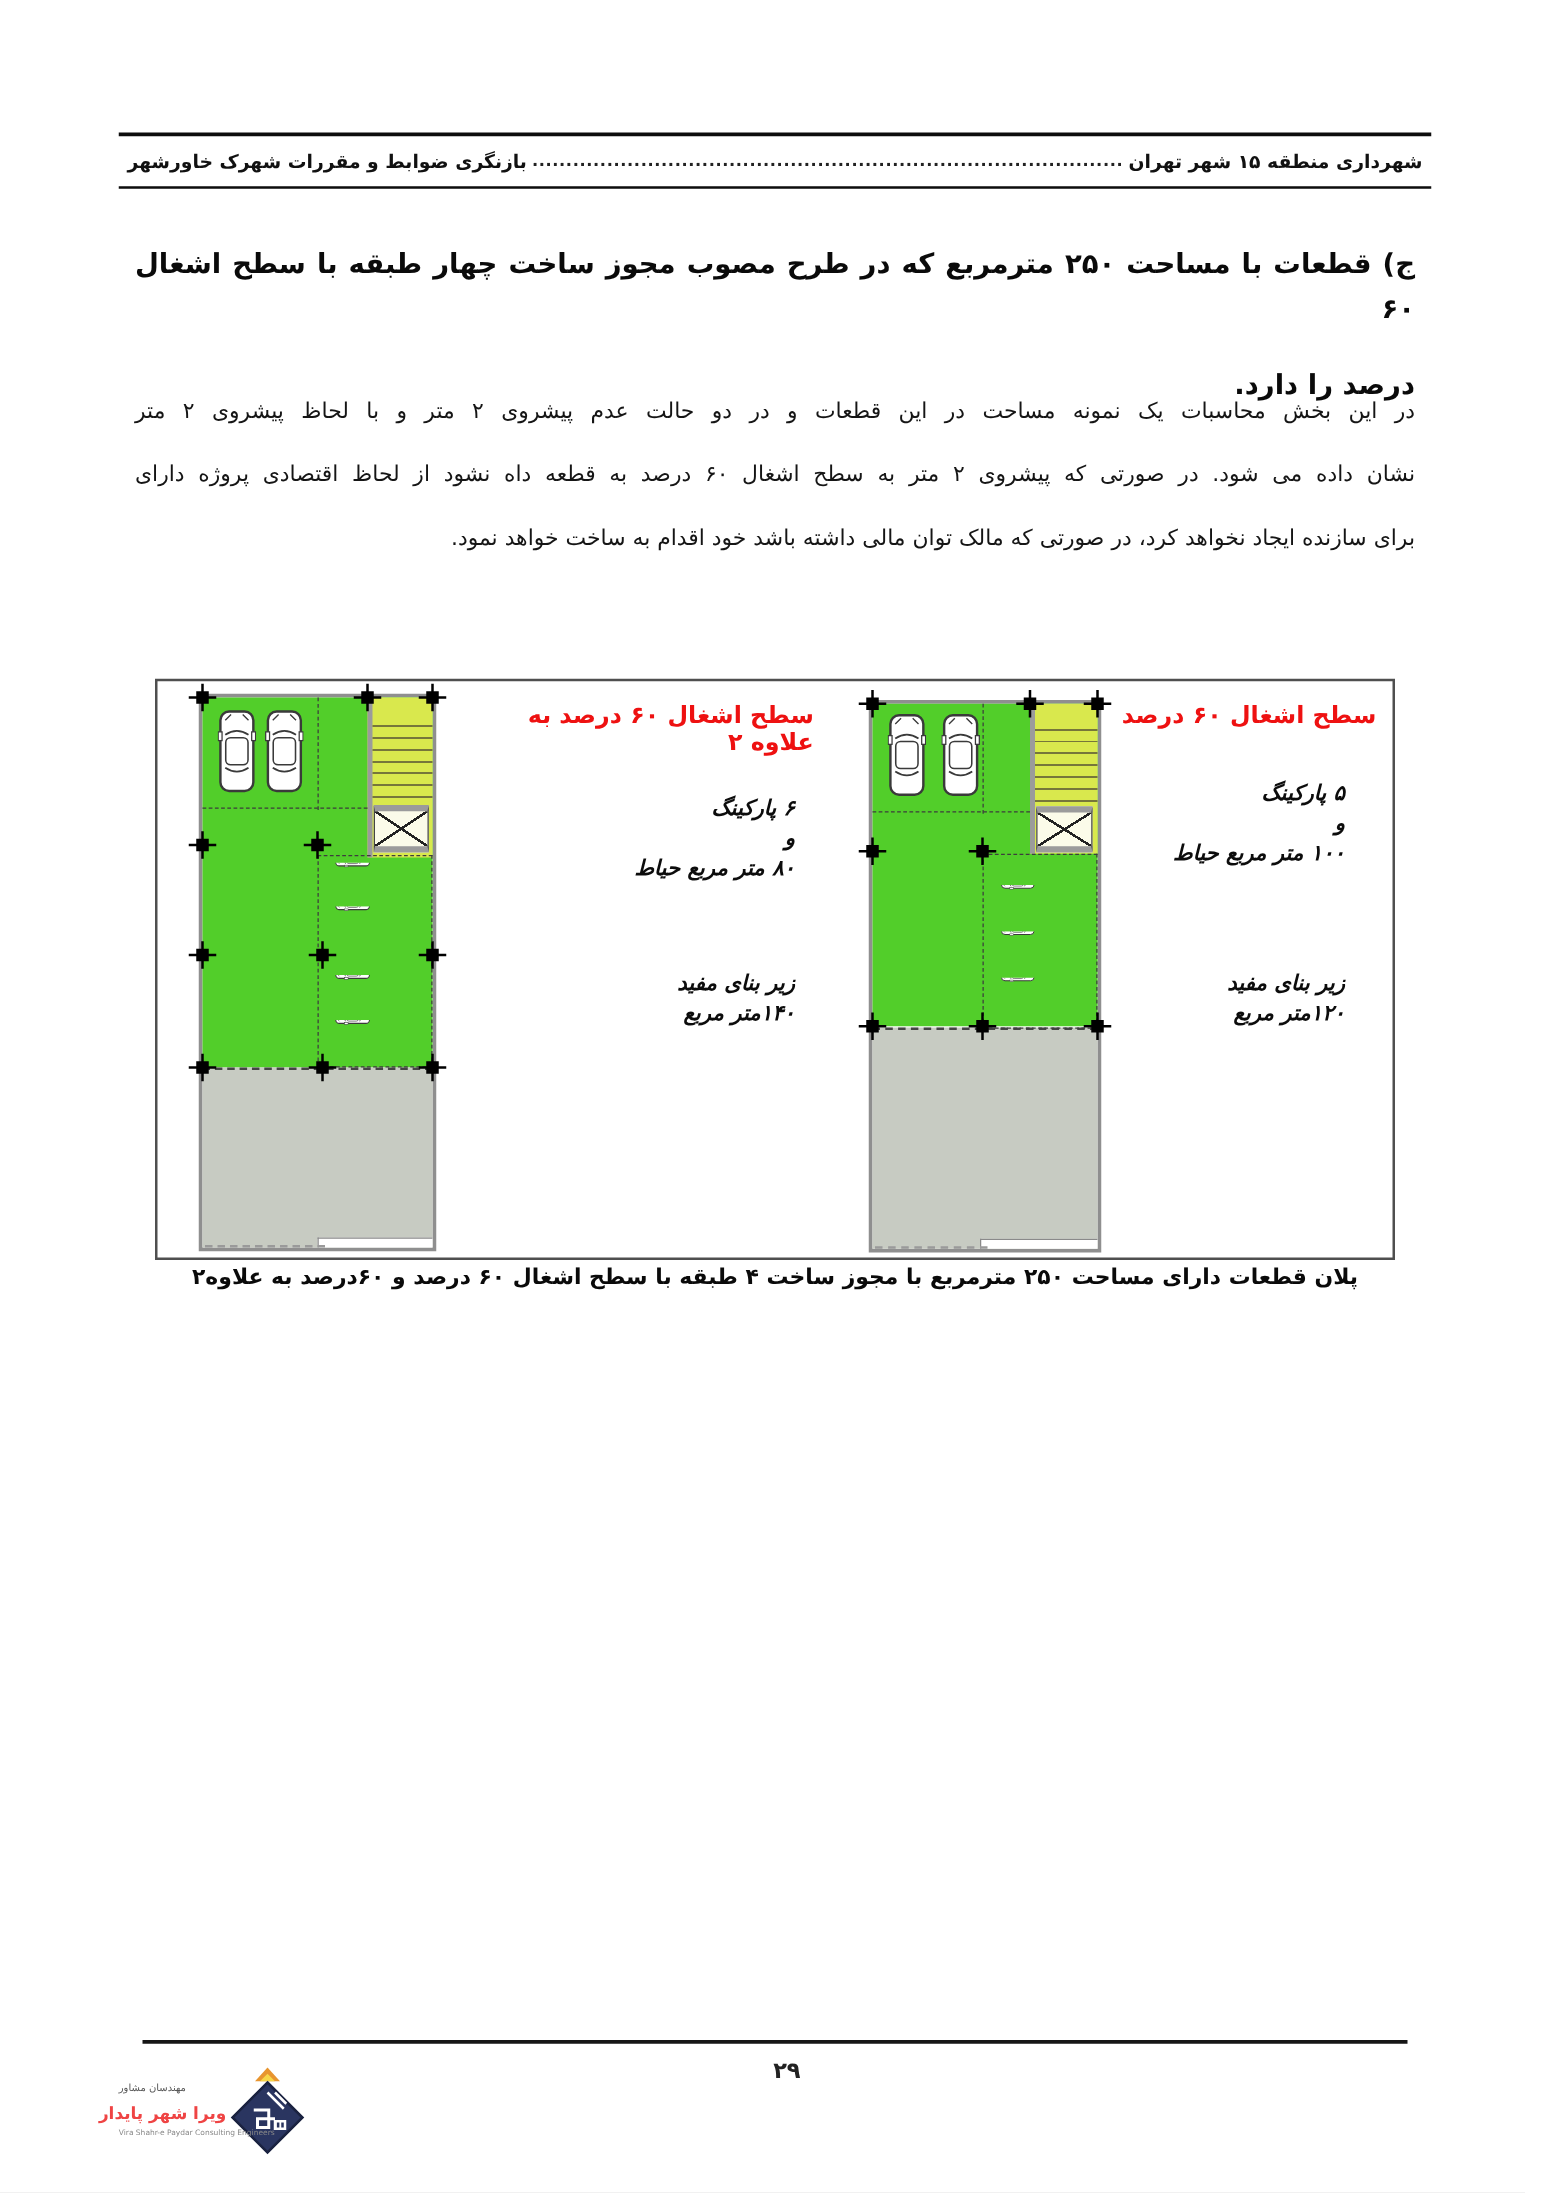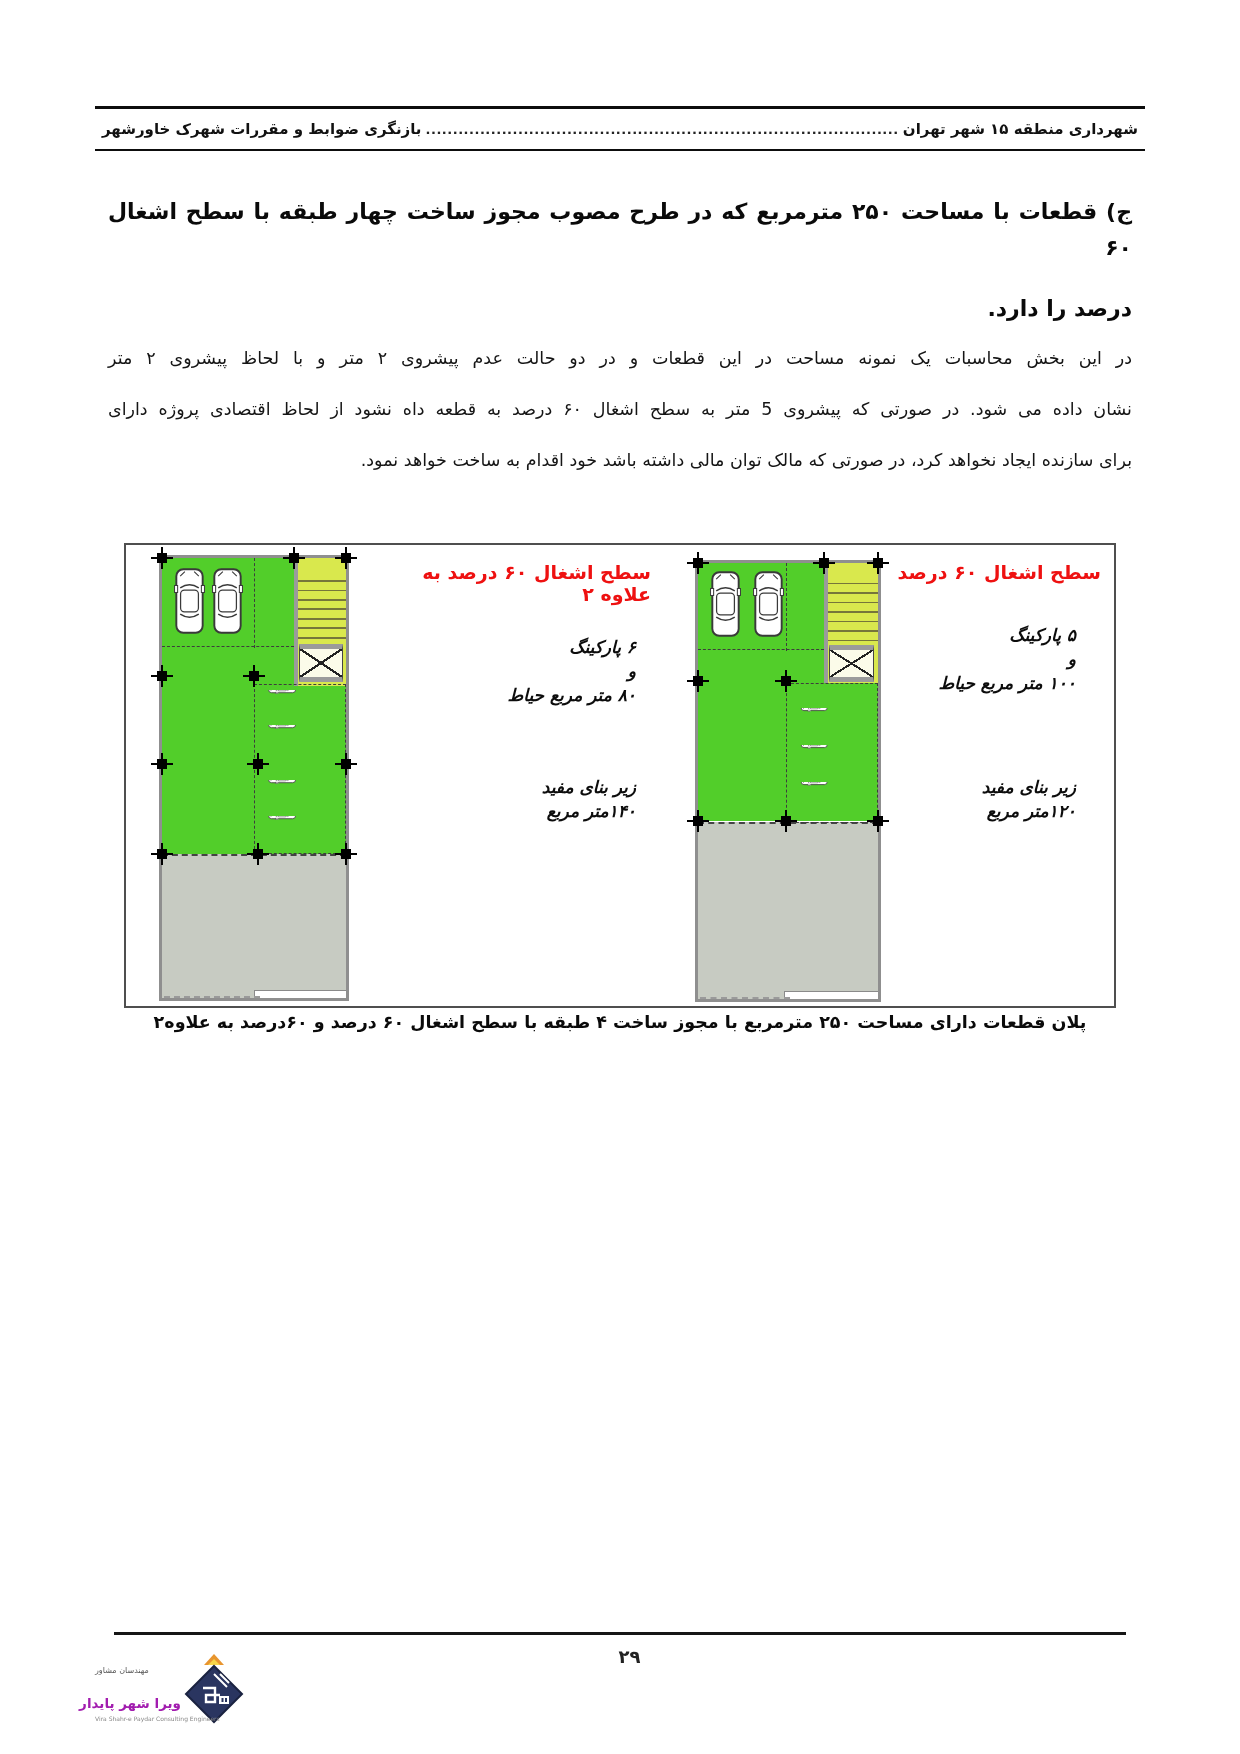--- a/index.html
+++ b/index.html
@@ -14,21 +14,21 @@
               font-size:15px;font-weight:bold;white-space:nowrap;}
   .header-row .side{flex:0 0 auto;padding:0 4px;}
   .header-row .dots{flex:1 1 auto;overflow:hidden;text-align:center;font-weight:bold;
                     font-size:13px;letter-spacing:.5px;direction:ltr;color:#222;}
 
   
   .heading{position:absolute;left:108px;right:108px;top:194px;direction:rtl;
            font-size:22px;font-weight:bold;color:#0a0a0a;}
   .heading .l1{text-align:justify;text-align-last:justify;line-height:36px;}
   .heading .l2{margin-top:28px;text-align:right;line-height:30px;}
-  .body-text{position:absolute;left:108px;right:108px;top:333px;direction:rtl;
+  .body-text{position:absolute;left:108px;right:108px;top:304px;direction:rtl;
              font-size:17.5px;line-height:51px;color:#151515;}
   .body-text .jl{text-align:justify;text-align-last:justify;}
   .body-text .rl{text-align:right;}
 
   
   .figure{position:absolute;left:124px;top:543px;width:988px;height:461px;
           border:2px solid #4f4f4f;background:#fff;}
   .plan{position:absolute;border:3px solid #8f8f8f;background:#fff;box-sizing:content-box;}
   .plan-left{left:33px;top:10px;width:184px;height:440px;}
   .plan-right{left:569px;top:15px;width:180px;height:436px;}
@@ -67,21 +67,21 @@
            font-size:17.5px;font-weight:bold;color:#0a0a0a;}
 
   
   .footer-rule{position:absolute;left:114px;width:1012px;top:1632px;height:2.5px;background:#161616;}
   .page-number{position:absolute;left:0;right:0;top:1646px;text-align:center;
                font-size:18px;font-weight:bold;color:#222;padding-left:19px;}
   .logo{position:absolute;left:95px;top:1652px;width:150px;height:95px;}
   .logo-mark{position:absolute;right:0;top:0;width:62px;height:76px;}
   .logo-text{position:absolute;right:64px;top:14px;width:86px;direction:rtl;text-align:left;}
   .logo-t1{font-size:8px;color:#555;text-align:left;}
-  .logo-t2{font-size:13.5px;font-weight:bold;color:#a21caf;margin-top:20px;text-align:left;white-space:nowrap;}
+  .logo-t2{font-size:13.5px;font-weight:bold;color:#ef4444;margin-top:8px;text-align:left;white-space:nowrap;}
   .logo-t3{font-size:6px;color:#888;direction:ltr;text-align:left;margin-top:4px;white-space:nowrap;}
 </style>
 </head>
 <body>
 
 <svg width="0" height="0" style="position:absolute" aria-hidden="true">
   <defs>
     <symbol id="sym-car-v" viewBox="0 0 40 88">
       <rect x="3" y="3" width="34" height="82" rx="9" fill="#ffffff" stroke="#3a3a3a" stroke-width="2.5"></rect>
       <rect x="0.7" y="24" width="4" height="9" fill="#ffffff" stroke="#3a3a3a" stroke-width="1.3"></rect>
@@ -107,21 +107,21 @@
   </div>
   <div class="rule" style="left:95px;width:1050px;top:149px;height:2px;"></div>
 
   <div class="heading">
     <div class="l1">ج) قطعات با مساحت ۲۵۰ مترمربع که در طرح مصوب مجوز ساخت چهار طبقه با سطح اشغال ۶۰</div>
     <div class="l2">درصد را دارد.</div>
   </div>
 
   <div class="body-text">
     <div class="jl">در این بخش محاسبات یک نمونه مساحت در این قطعات و در دو حالت عدم پیشروی ۲ متر و با لحاظ پیشروی ۲ متر</div>
-    <div class="jl">نشان داده می شود. در صورتی که پیشروی 5 متر به سطح اشغال ۶۰ درصد به قطعه داه نشود از لحاظ اقتصادی پروژه دارای</div>
+    <div class="jl">نشان داده می شود. در صورتی که پیشروی ۲ متر به سطح اشغال ۶۰ درصد به قطعه داه نشود از لحاظ اقتصادی پروژه دارای</div>
     <div class="rl">برای سازنده ایجاد نخواهد کرد، در صورتی که مالک توان مالی داشته باشد خود اقدام به ساخت خواهد نمود.</div>
   </div>
 
   <div class="figure">
 
     <div class="plan plan-left">
       <div class="green" style="height:296px;"></div>
       <div class="yard" style="height:142px;">
         <div class="yard-step" style="left:50%;"></div>
         <div class="yard-dash" style="width:52%;"></div>

